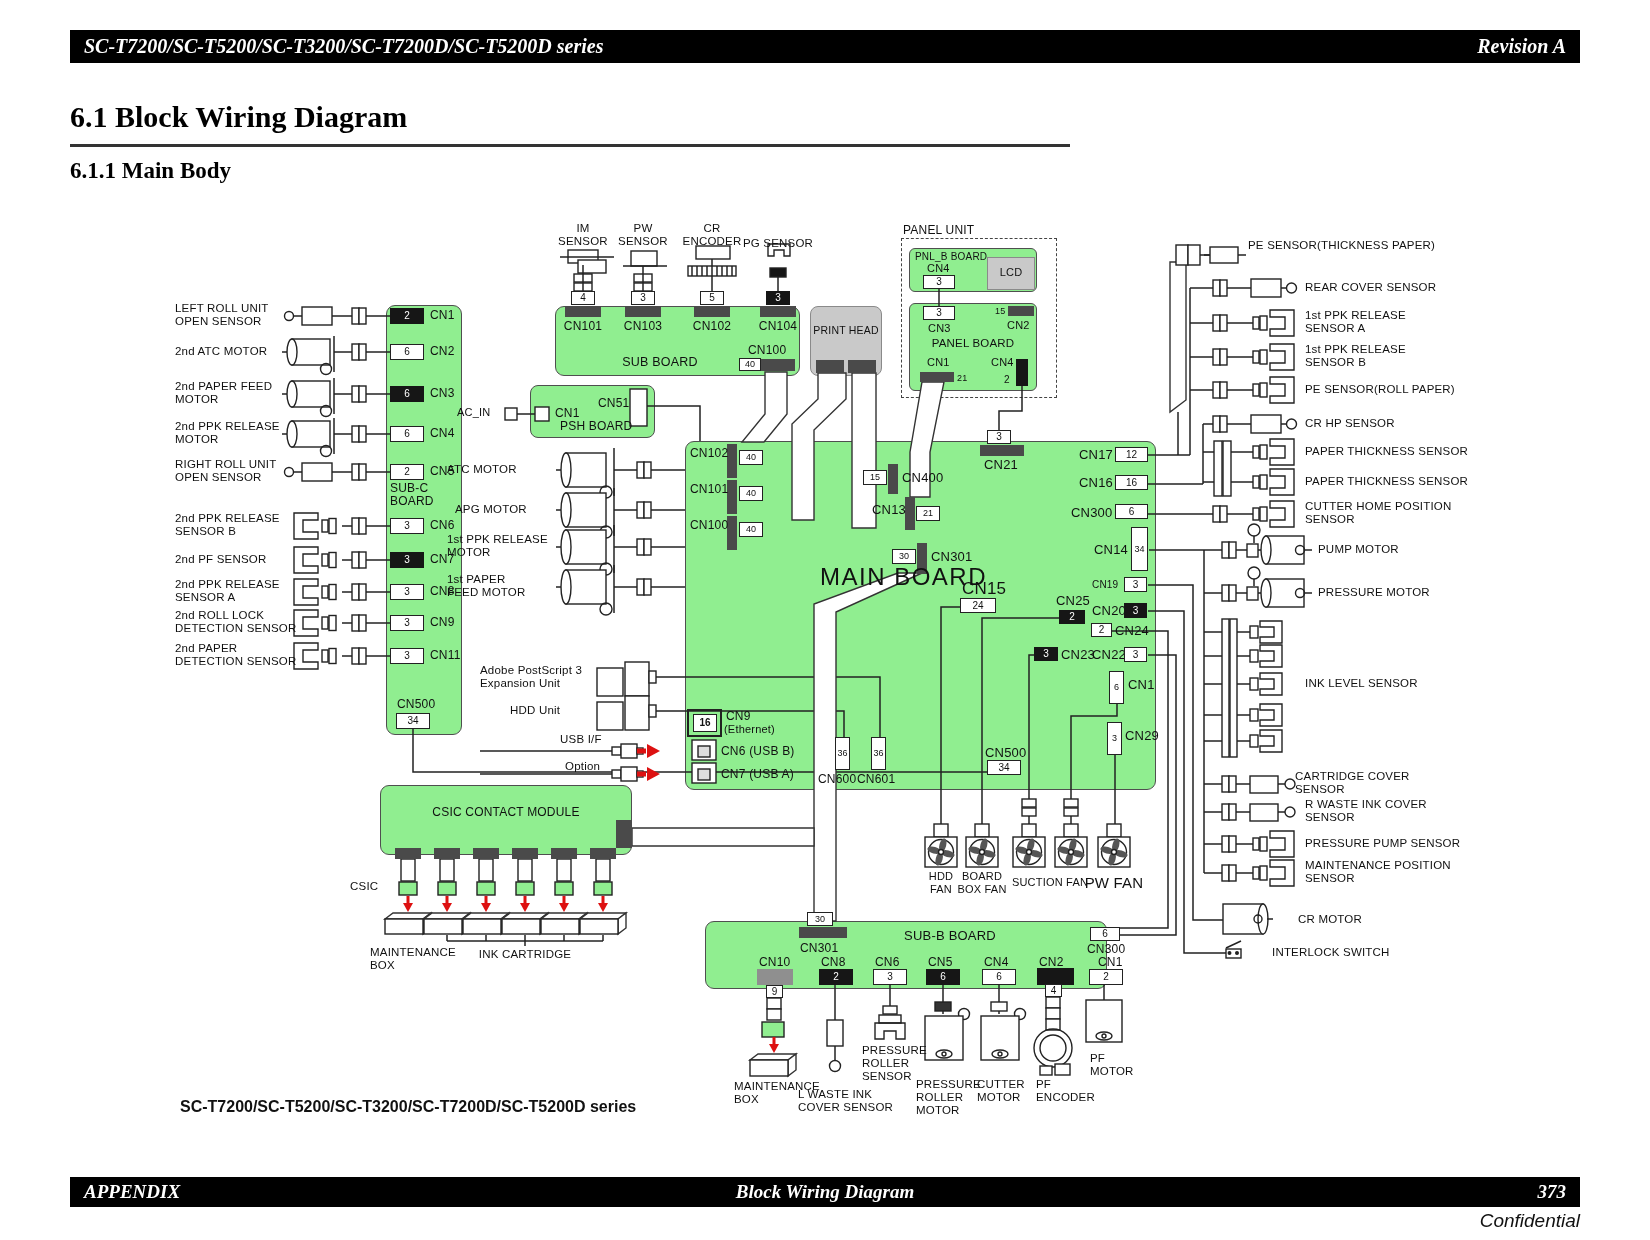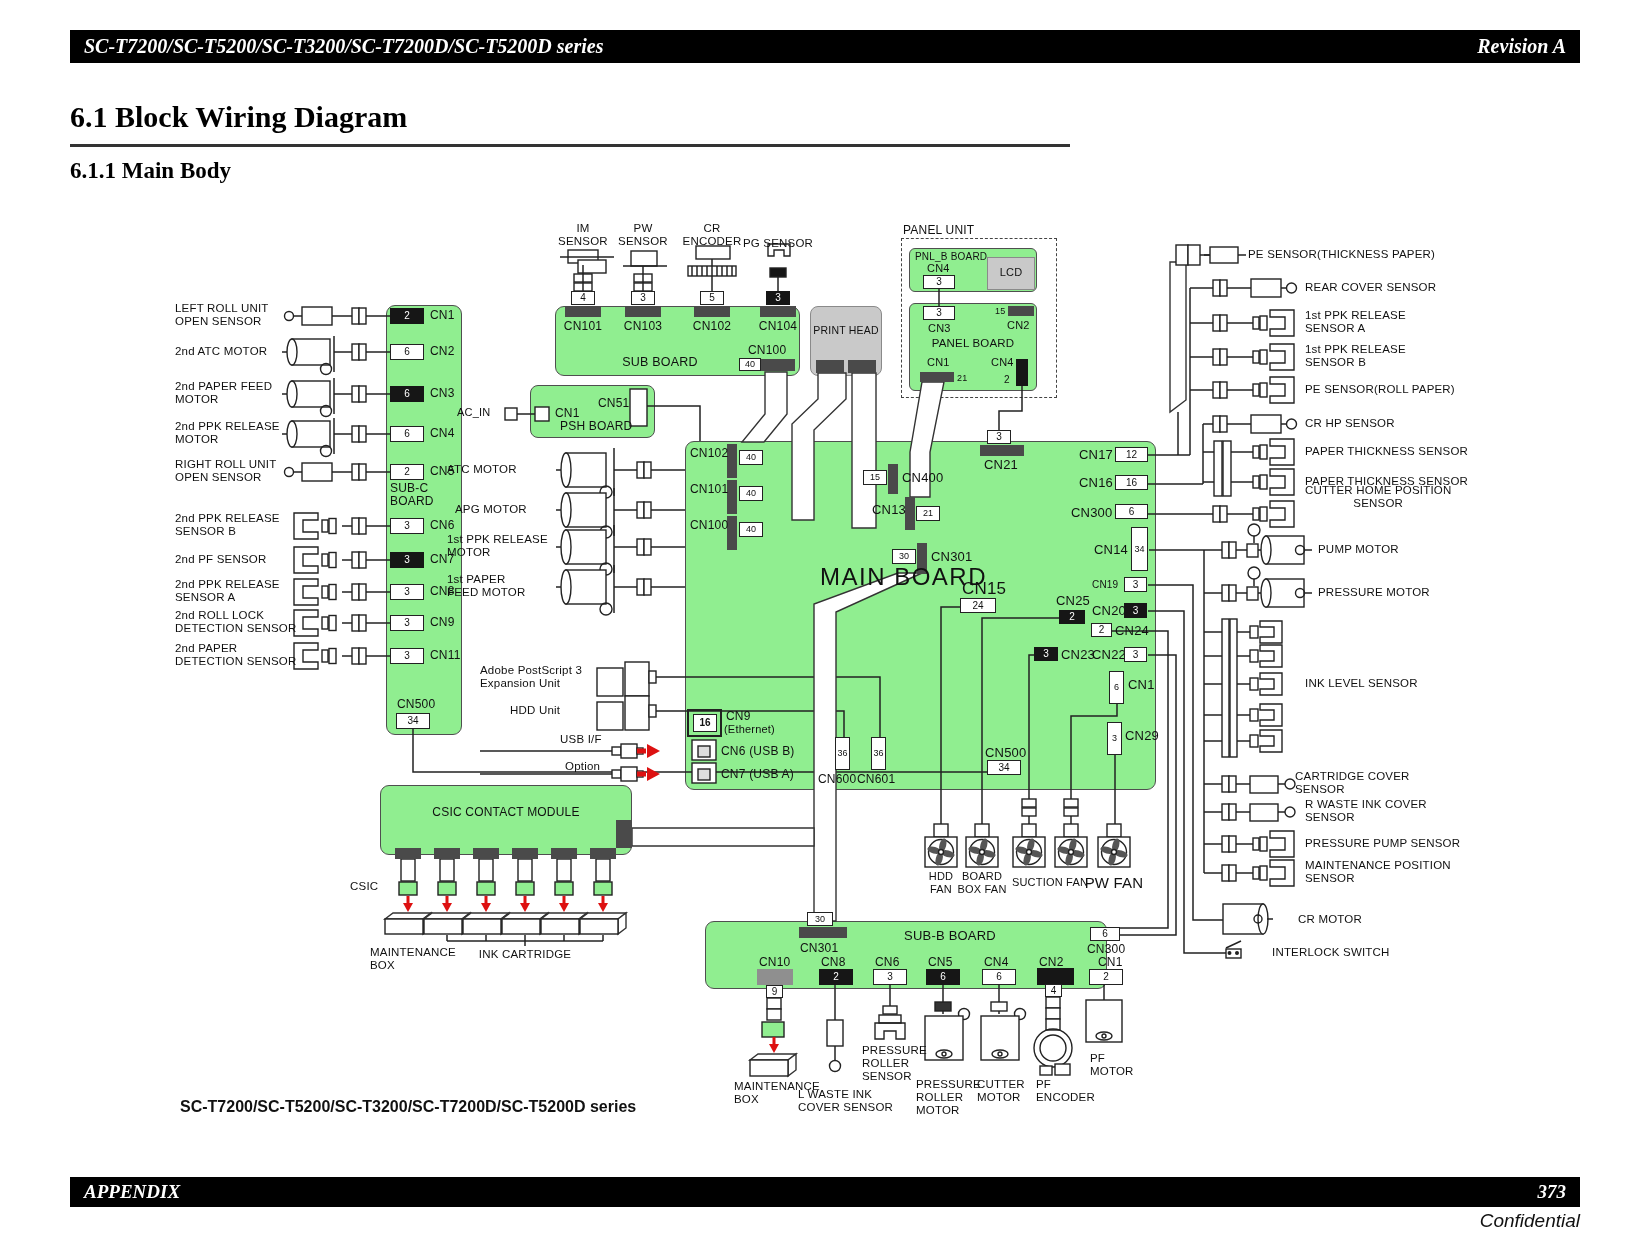--- a/index.html
+++ b/index.html
@@ -914,45 +914,46 @@
       <div class="bar" style="left: 395px; top: 848px; width: 26px; height: 11px;"></div>
       <div class="bar" style="left: 434px; top: 848px; width: 26px; height: 11px;"></div>
       <div class="bar" style="left: 473px; top: 848px; width: 26px; height: 11px;"></div>
       <div class="bar" style="left: 512px; top: 848px; width: 26px; height: 11px;"></div>
       <div class="bar" style="left: 551px; top: 848px; width: 26px; height: 11px;"></div>
       <div class="bar" style="left: 590px; top: 848px; width: 26px; height: 11px;"></div>
       <div class="lbl" style="left: 350px; top: 880px;">CSIC</div>
       <div class="lbl" style="left: 370px; top: 946px;">MAINTENANCE
 BOX</div>
       <div class="lbl c" style="left: 525px; top: 948px;">INK CARTRIDGE</div>
-      <div class="lbl" style="left: 1248px; top: 248px;">PE SENSOR(THICKNESS PAPER)</div>
+      <div class="lbl" style="left: 1248px; top: 239px;">PE SENSOR(THICKNESS PAPER)</div>
       <div class="lbl" style="left: 1305px; top: 281px;">REAR COVER SENSOR</div>
       <div class="lbl" style="left: 1305px; top: 309px;">1st PPK RELEASE
 SENSOR A</div>
       <div class="lbl" style="left: 1305px; top: 343px;">1st PPK RELEASE
 SENSOR B</div>
       <div class="lbl" style="left: 1305px; top: 383px;">PE SENSOR(ROLL PAPER)</div>
       <div class="lbl" style="left: 1305px; top: 417px;">CR HP SENSOR</div>
       <div class="lbl" style="left: 1305px; top: 445px;">PAPER THICKNESS SENSOR</div>
       <div class="lbl" style="left: 1305px; top: 475px;">PAPER THICKNESS SENSOR</div>
-      <div class="lbl" style="left: 1305px; top: 484px; text-align: center;">CUTTER HOME POSITION
+      <div class="lbl" style="left: 1305px; top: 500px;">CUTTER HOME POSITION
 SENSOR</div>
       <div class="lbl" style="left: 1318px; top: 543px;">PUMP MOTOR</div>
       <div class="lbl" style="left: 1318px; top: 586px;">PRESSURE MOTOR</div>
       <div class="lbl" style="left: 1305px; top: 677px;">INK LEVEL SENSOR</div>
       <div class="lbl" style="left: 1295px; top: 770px;">CARTRIDGE COVER
 SENSOR</div>
       <div class="lbl" style="left: 1305px; top: 798px;">R WASTE INK COVER
 SENSOR</div>
       <div class="lbl" style="left: 1305px; top: 837px;">PRESSURE PUMP SENSOR</div>
       <div class="lbl" style="left: 1305px; top: 859px;">MAINTENANCE POSITION
 SENSOR</div>
       <div class="lbl" style="left: 1276px; top: 913px; margin-left: 22px;">CR MOTOR</div>
       <div class="lbl" style="left: 1272px; top: 946px;">INTERLOCK SWITCH</div>
     </div>
 
   <div id="caption">SC-T7200/SC-T5200/SC-T3200/SC-T7200D/SC-T5200D series</div>
   <div id="ftr" class="hbar">
     <span>APPENDIX</span>
+    <span class="center">Block Wiring Diagram</span>
     <span>373</span>
   </div>
   <div id="confidential">Confidential</div>
 </div>
 
 </body></html>

